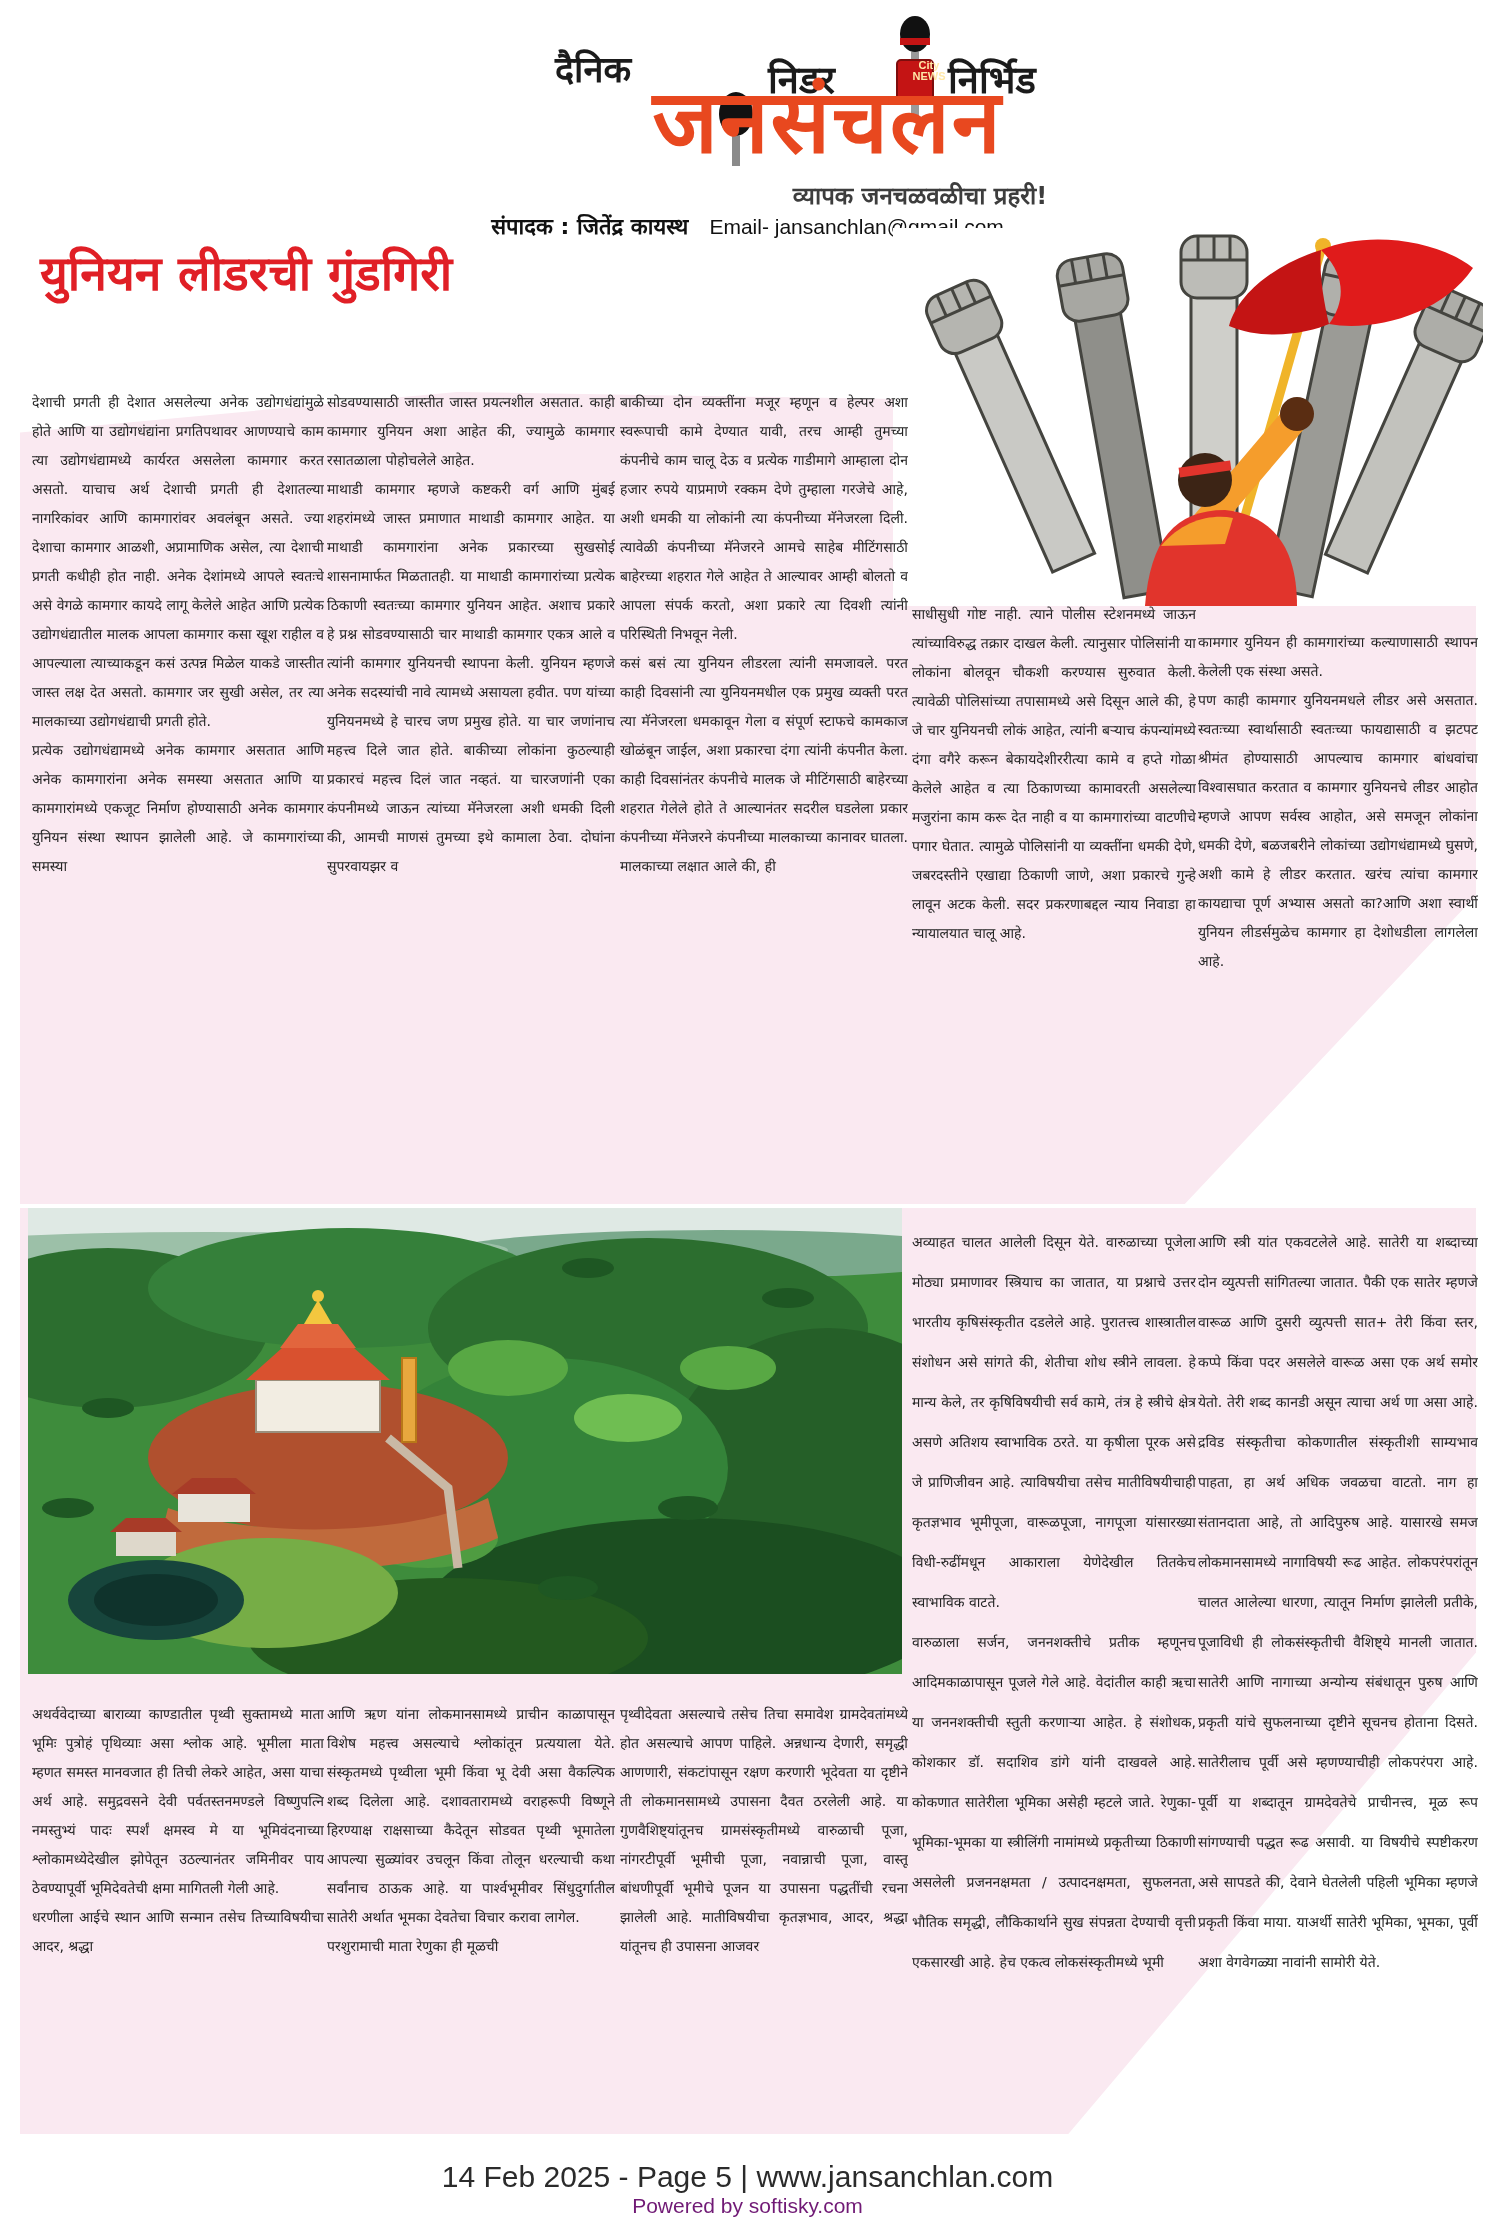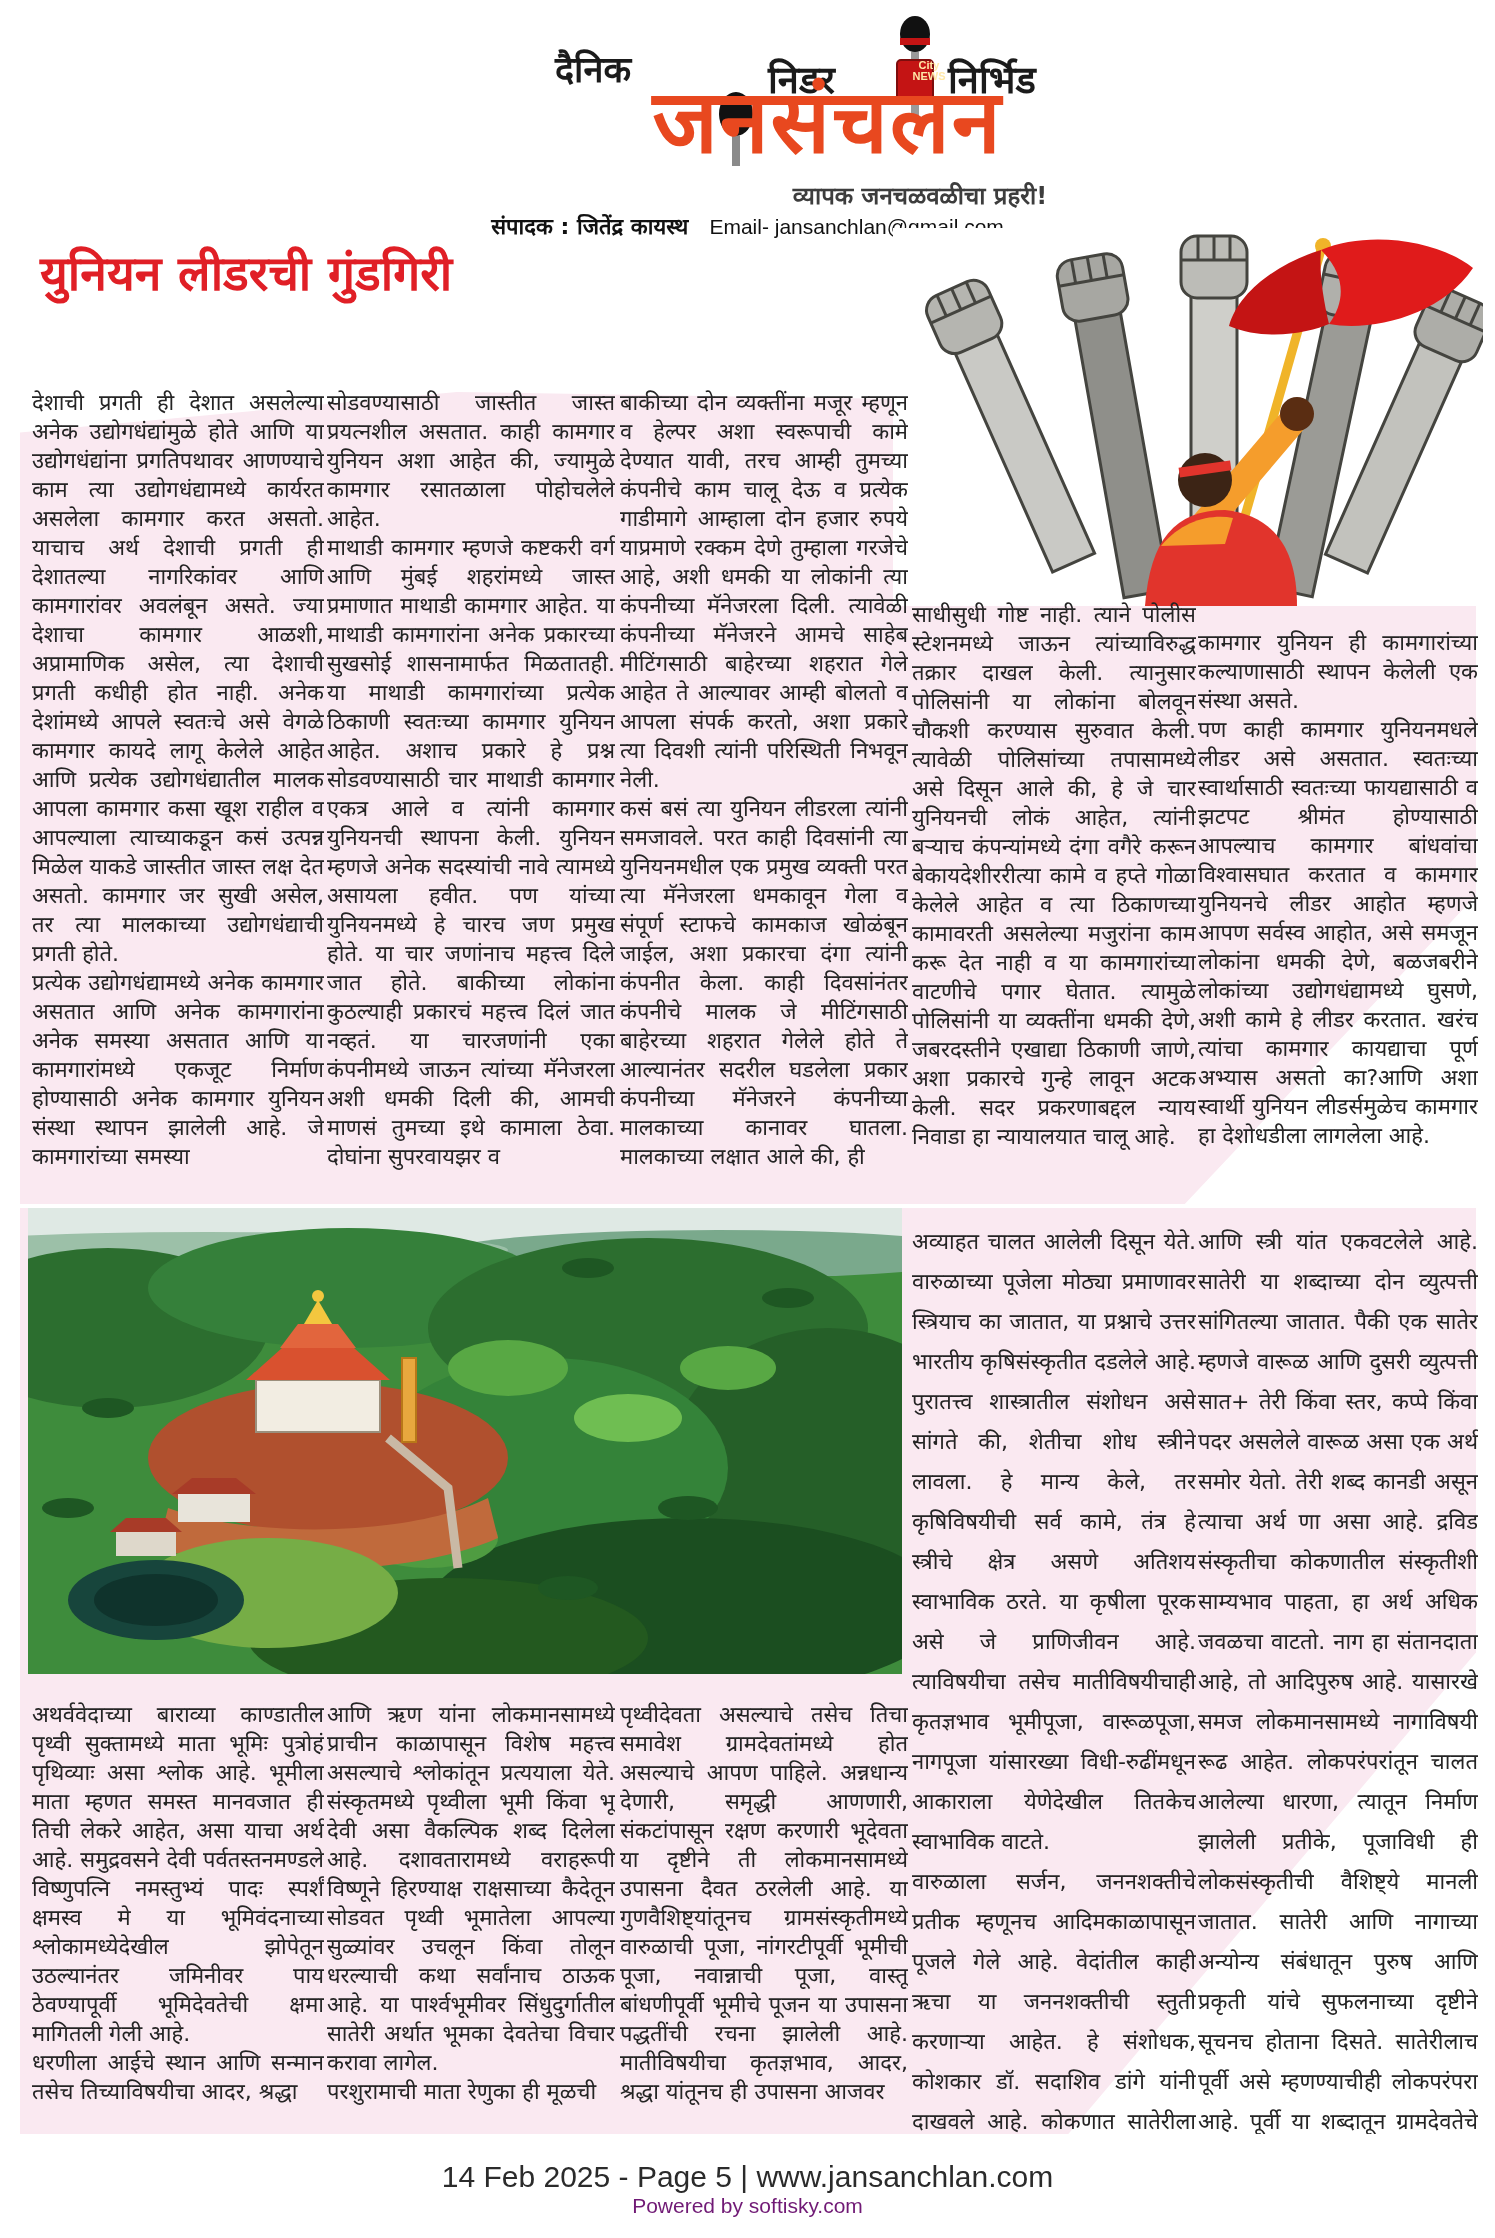--- a/index.html
+++ b/index.html
@@ -24,21 +24,21 @@
 
   
   .a1-headline{position:absolute;left:40px;top:246px;width:780px;font-size:48px;line-height:1.15;
                font-weight:bold;color:#e01f26;}
   .pinkblock{position:absolute;background:#fae9f1;}
   .pink1{left:20px;top:392px;width:1456px;height:812px;
          clip-path:polygon(0% 5%,30% 0%,100% 2%,100% 62%,80% 100%,0% 100%);}
   .pink2{left:20px;top:1208px;width:1456px;height:926px;
          clip-path:polygon(0% 0%,100% 0%,100% 48%,72% 100%,0% 100%);}
 
-  .col{position:absolute;font-size:22px;line-height:29px;text-align:justify;
+  .col{position:absolute;font-size:14px;line-height:29px;text-align:justify;
        white-space:pre-line;color:#242424;overflow:hidden;}
   .fists{position:absolute;left:893px;top:228px;width:590px;height:378px;}
 
   
   .photo{position:absolute;left:28px;top:1208px;width:874px;height:466px;overflow:hidden;}
   .a2-headline{position:absolute;left:44px;top:1218px;font-size:62px;font-weight:bold;color:#ffffff;
                -webkit-text-stroke:3px #151515;text-shadow:0 0 3px #000;letter-spacing:4px;}
   .col2h{line-height:40px;}
 
   

